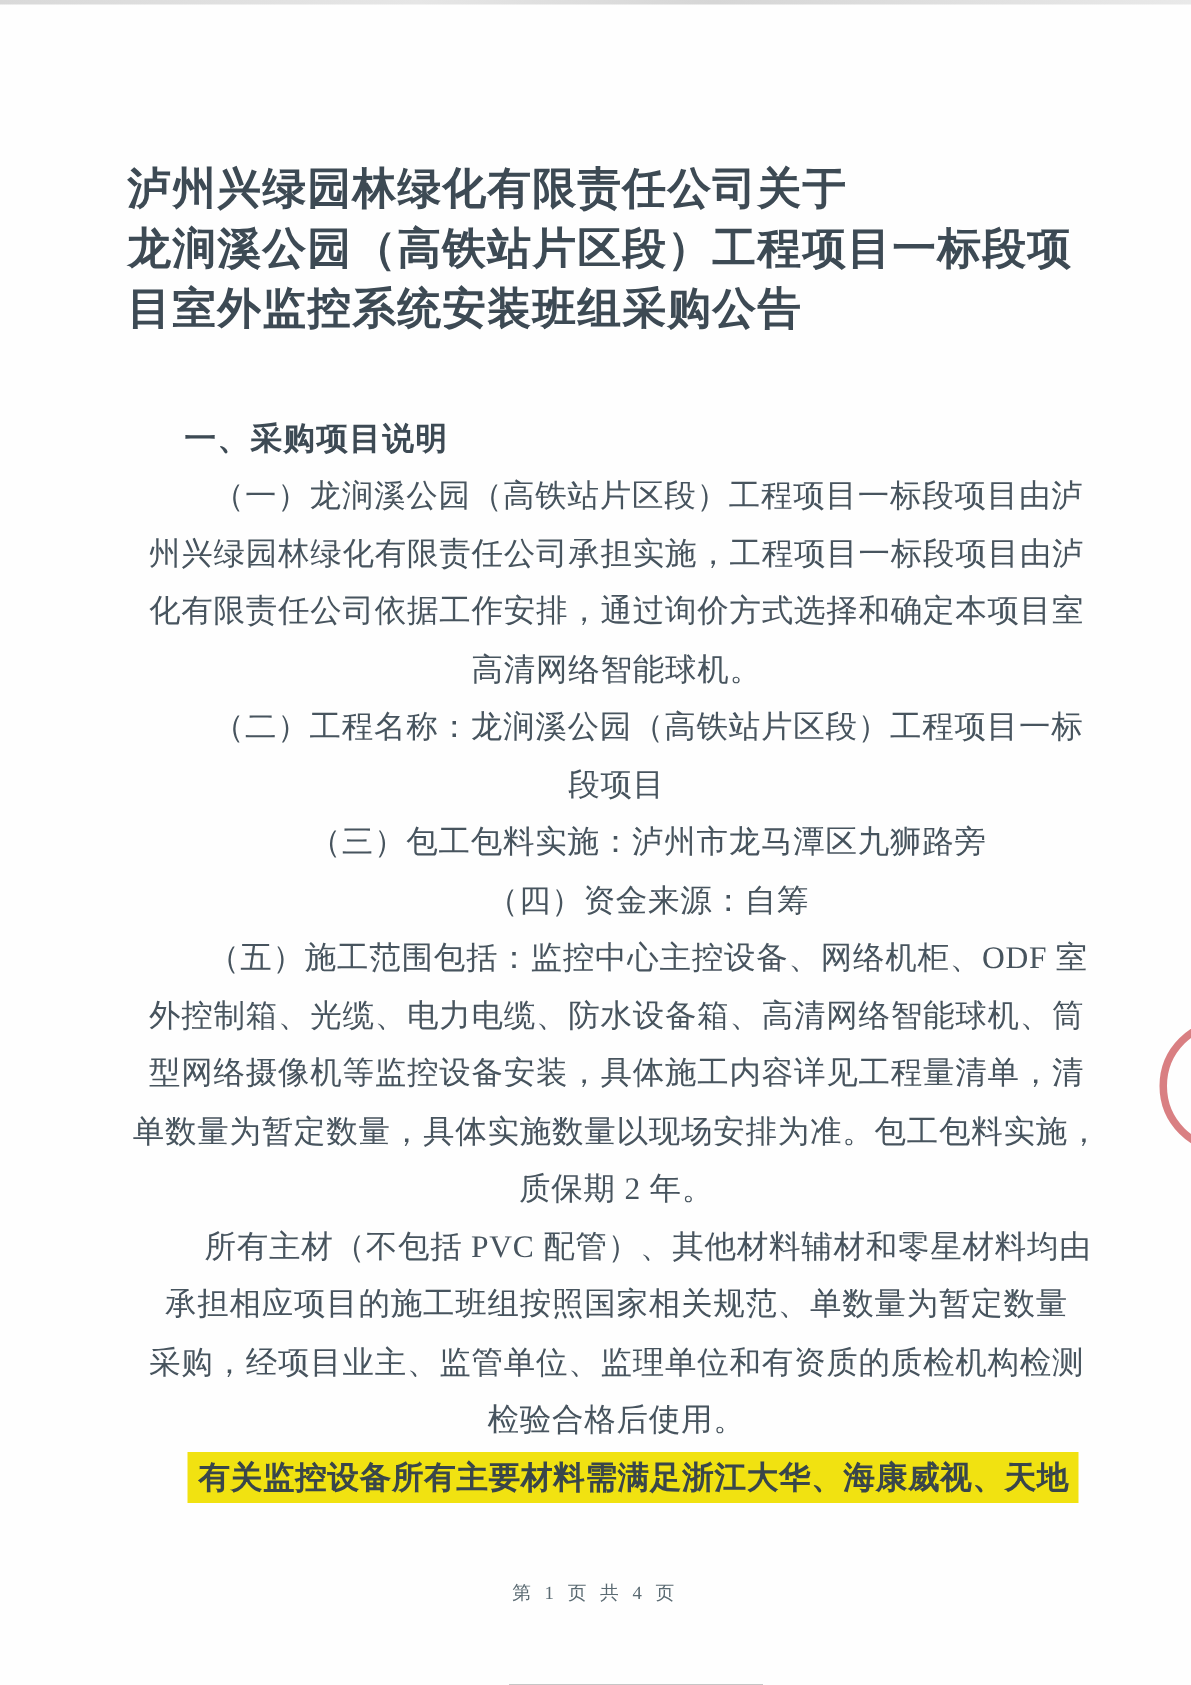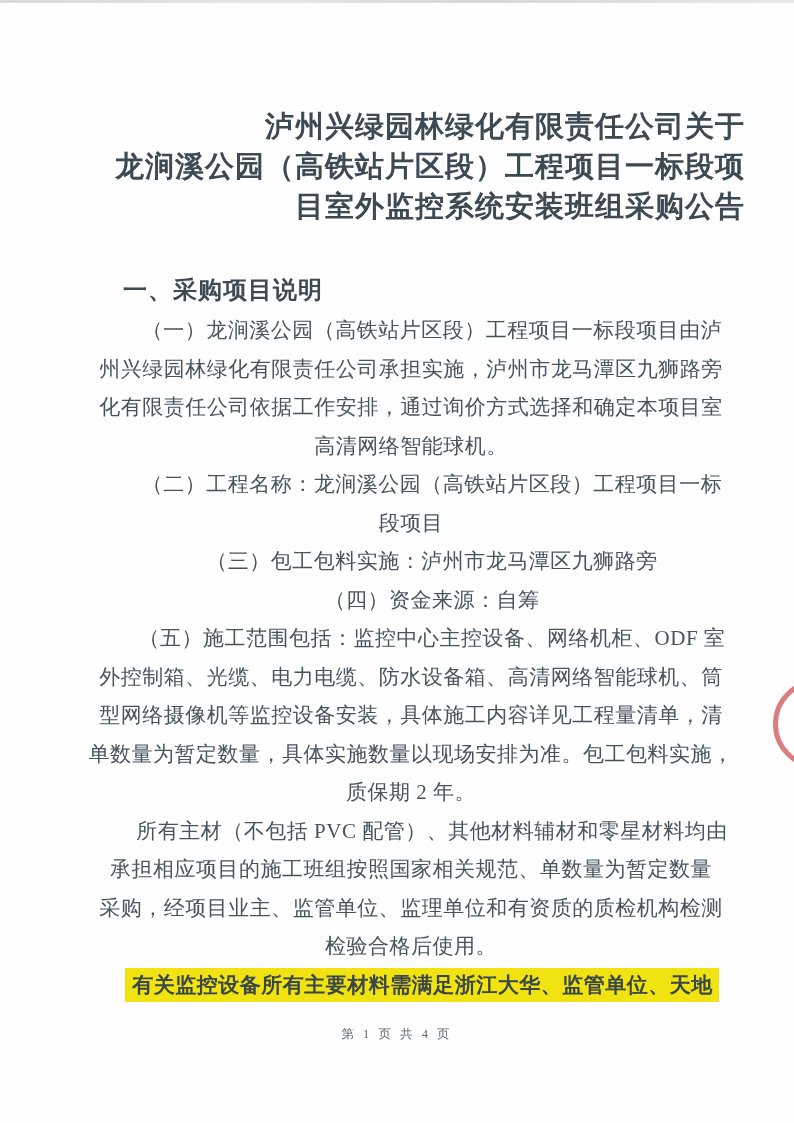--- a/index.html
+++ b/index.html
@@ -17,35 +17,35 @@
     position: absolute;
     top: 0; left: 0;
     width: 100%; height: 3px;
     background: linear-gradient(90deg, #d9d9d9 0%, #e6e6e6 35%, #d6d6d6 60%, #e9e9e9 100%);
   }
   .title-block {
     position: absolute;
     top: 106px;
     left: 85px;
     width: 660px;
-    text-align: right;
+    text-align: left;
     font-family: "Liberation Sans", "DejaVu Sans", sans-serif;
     font-weight: 700;
     font-size: 29px;
     line-height: 40px;
     letter-spacing: 1px;
     color: #3d4a54;
   }
   .section-heading {
     position: absolute;
     top: 278px;
     left: 123px;
-    font-family: Liberation Mono, monospace;
+    font-family: Liberation Serif, serif;
     font-weight: 700;
-    font-size: 24px;
+    font-size: 21px;
     line-height: 28px;
     letter-spacing: 1px;
     color: #3d4a54;
   }
   .body-block {
     position: absolute;
     top: 311px;
     left: 85px;
     width: 652px;
     font-size: 21px;
@@ -59,21 +59,21 @@
   .hl-line { text-indent: 22px; white-space: nowrap; }
   .hl-span {
     background: #f1e211;
     font-weight: 700;
     color: #39464a;
     padding: 5px 6px 5px 7px;
     font-family: "Liberation Serif", "DejaVu Serif", serif;
   }
   .footer {
     position: absolute;
-    top: 1026px;
+    top: 1054px;
     left: 0;
     width: 100%;
     text-align: center;
     font-size: 12.5px;
     letter-spacing: 3px;
     color: #5a6a72;
   }
   
   .stamp-arc {
     position: absolute;
@@ -97,38 +97,38 @@
   <div class="title-block">
     <div>泸州兴绿园林绿化有限责任公司关于</div>
     <div>龙涧溪公园（高铁站片区段）工程项目一标段项</div>
     <div>目室外监控系统安装班组采购公告</div>
   </div>
 
   <div class="section-heading">一、采购项目说明</div>
 
   <div class="body-block">
     <div class="body-line ind2">（一）龙涧溪公园（高铁站片区段）工程项目一标段项目由泸</div>
-    <div class="body-line">州兴绿园林绿化有限责任公司承担实施，泸州市龙马潭区九狮路旁</div>
+    <div class="body-line">州兴绿园林绿化有限责任公司承担实施，工程项目一标段项目由泸</div>
     <div class="body-line">化有限责任公司依据工作安排，通过询价方式选择和确定本项目室</div>
     <div class="body-line">高清网络智能球机。</div>
     <div class="body-line ind2">（二）工程名称：龙涧溪公园（高铁站片区段）工程项目一标</div>
     <div class="body-line">段项目</div>
     <div class="body-line ind2">（三）包工包料实施：泸州市龙马潭区九狮路旁</div>
     <div class="body-line ind2">（四）资金来源：自筹</div>
     <div class="body-line ind2">（五）施工范围包括：监控中心主控设备、网络机柜、ODF 室</div>
     <div class="body-line">外控制箱、光缆、电力电缆、防水设备箱、高清网络智能球机、筒</div>
     <div class="body-line">型网络摄像机等监控设备安装，具体施工内容详见工程量清单，清</div>
     <div class="body-line">单数量为暂定数量，具体实施数量以现场安排为准。包工包料实施，</div>
     <div class="body-line">质保期 2 年。</div>
     <div class="body-line ind2">所有主材（不包括 PVC 配管）、其他材料辅材和零星材料均由</div>
     <div class="body-line">承担相应项目的施工班组按照国家相关规范、单数量为暂定数量</div>
     <div class="body-line">采购，经项目业主、监管单位、监理单位和有资质的质检机构检测</div>
     <div class="body-line">检验合格后使用。</div>
     <div class="hl-line">
-      <span class="hl-span">有关监控设备所有主要材料需满足浙江大华、监管单位、天地</span>
+      <span class="hl-span">有关监控设备所有主要材料需满足浙江大华、海康威视、天地</span>
     </div>
   </div>
 
   <div class="footer">第 1 页 共 4 页</div>
 
   <div class="stamp-arc"></div>
 
 </div>
 
 </body></html>

